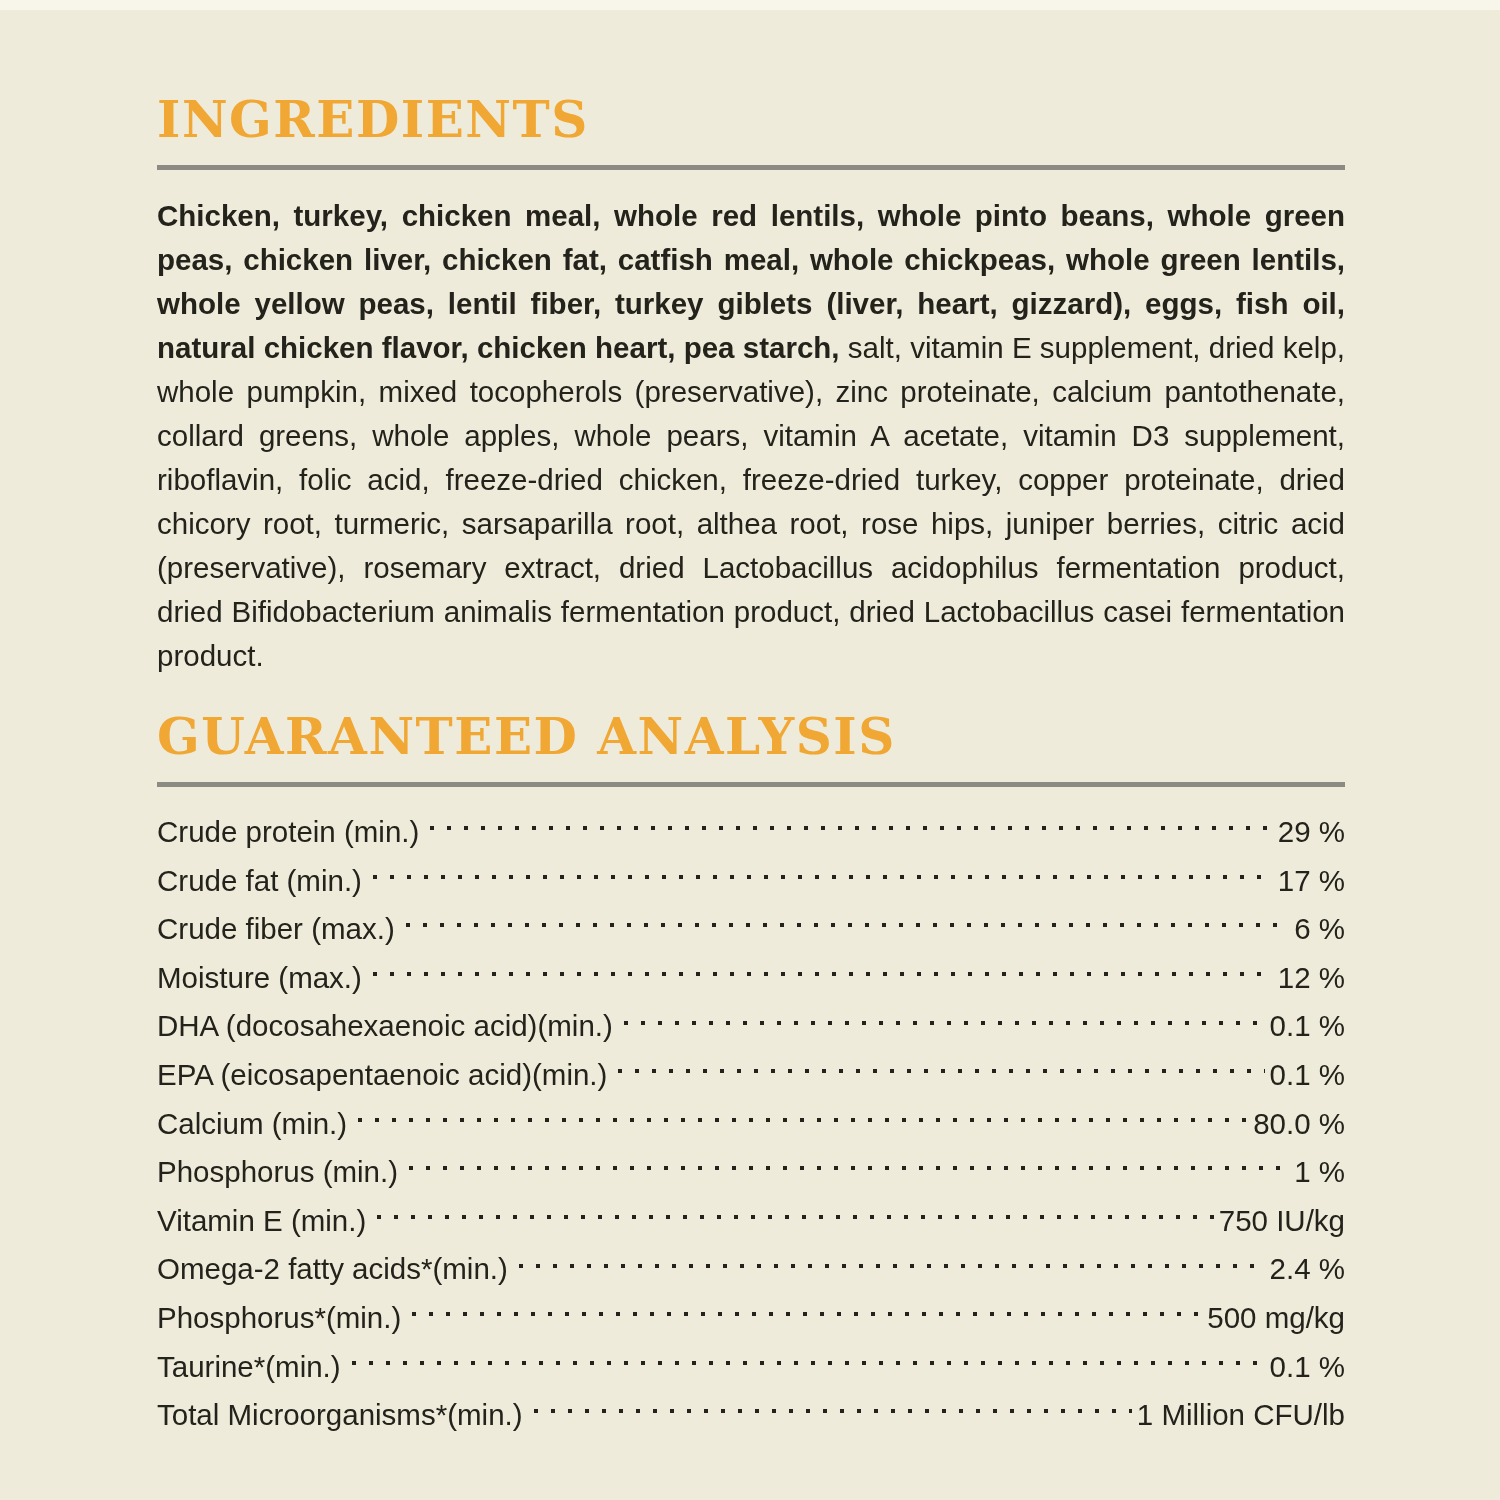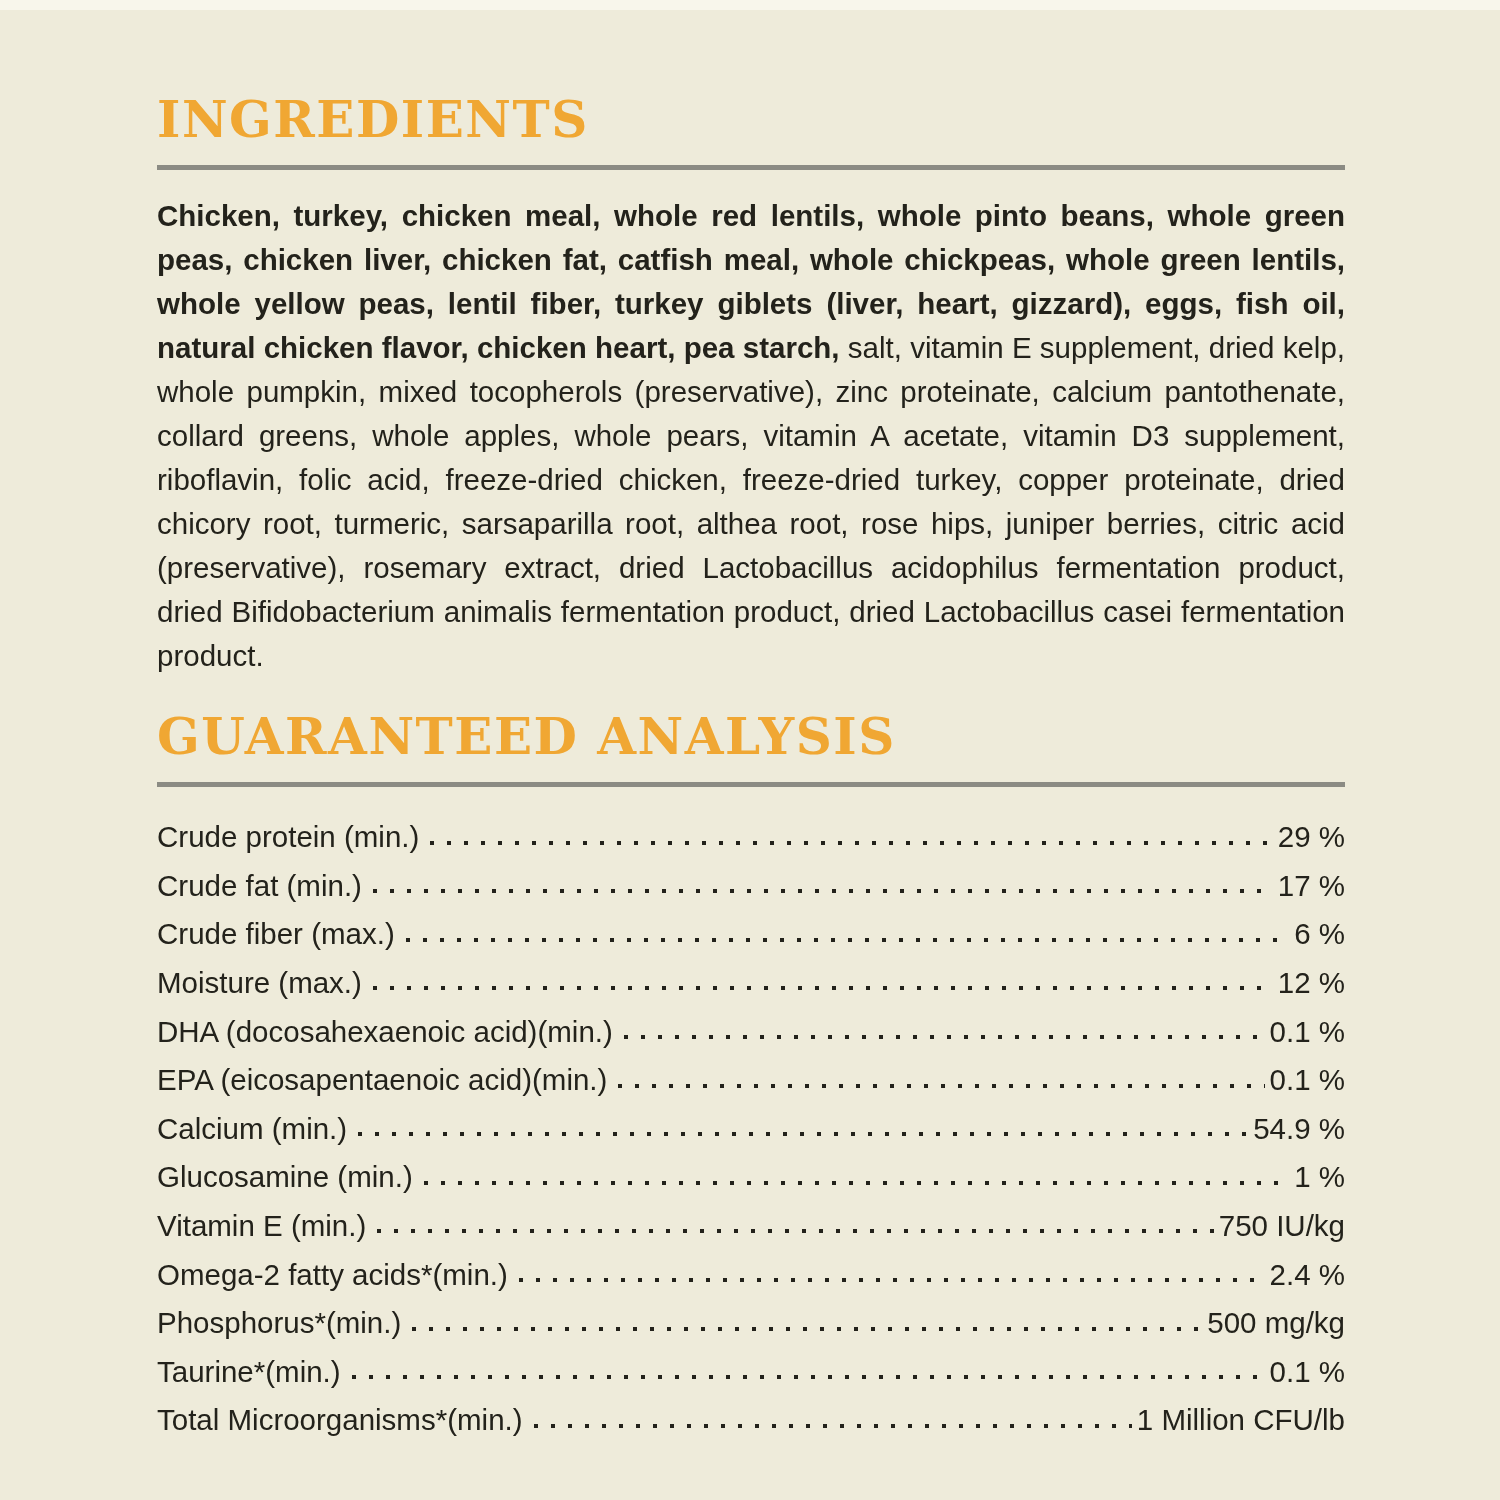--- a/index.html
+++ b/index.html
@@ -39,21 +39,21 @@
     text-align:justify;
     margin:0 0 34px 0;
     color:var(--ink);
   }
   .ingredients-text .lead{font-weight:700;}
   .ingredients-text .rest{font-weight:400;}
   .ga-section-title{margin-top:6px;}
   .ga-table{margin-top:2px;}
   .ga-row{
     display:flex;
-    align-items:flex-end;
+    align-items:center;
     height:48.6px;
   }
   .ga-label,.ga-value{
     font-size:29.5px;
     line-height:1.1;
     white-space:nowrap;
     padding-bottom:6px;
   }
   .ga-dots{
     flex:1 1 auto;
@@ -113,25 +113,25 @@
 
     <div class="ga-row">
       <span class="ga-label">EPA (eicosapentaenoic acid)(min.)</span>
       <span class="ga-dots"></span>
       <span class="ga-value">0.1 %</span>
     </div>
 
     <div class="ga-row">
       <span class="ga-label">Calcium (min.)</span>
       <span class="ga-dots"></span>
-      <span class="ga-value">54.9 %</span>
+      <span class="ga-value">80.0 %</span>
     </div>
 
     <div class="ga-row">
-      <span class="ga-label">Glucosamine (min.)</span>
+      <span class="ga-label">Phosphorus (min.)</span>
       <span class="ga-dots"></span>
       <span class="ga-value">1 %</span>
     </div>
 
     <div class="ga-row">
       <span class="ga-label">Vitamin E (min.)</span>
       <span class="ga-dots"></span>
       <span class="ga-value">750 IU/kg</span>
     </div>
 

